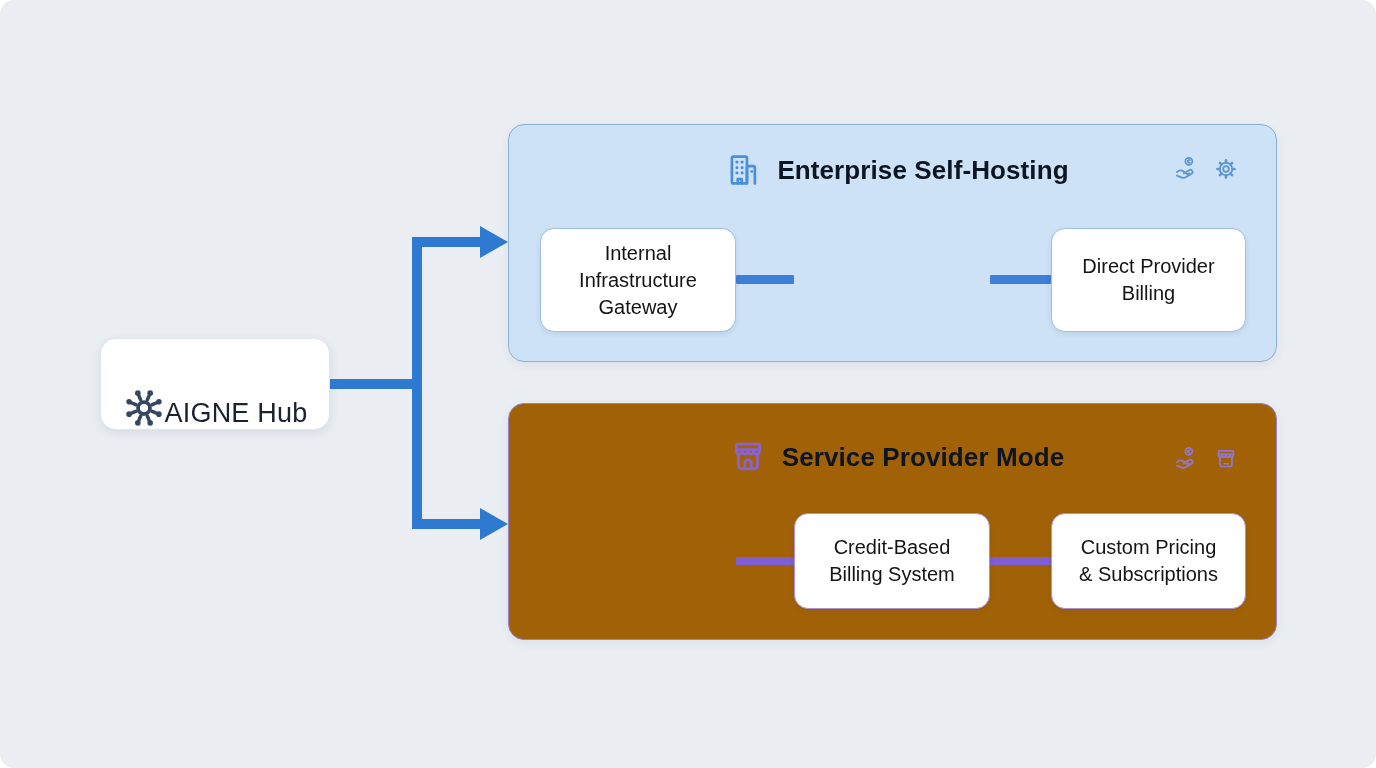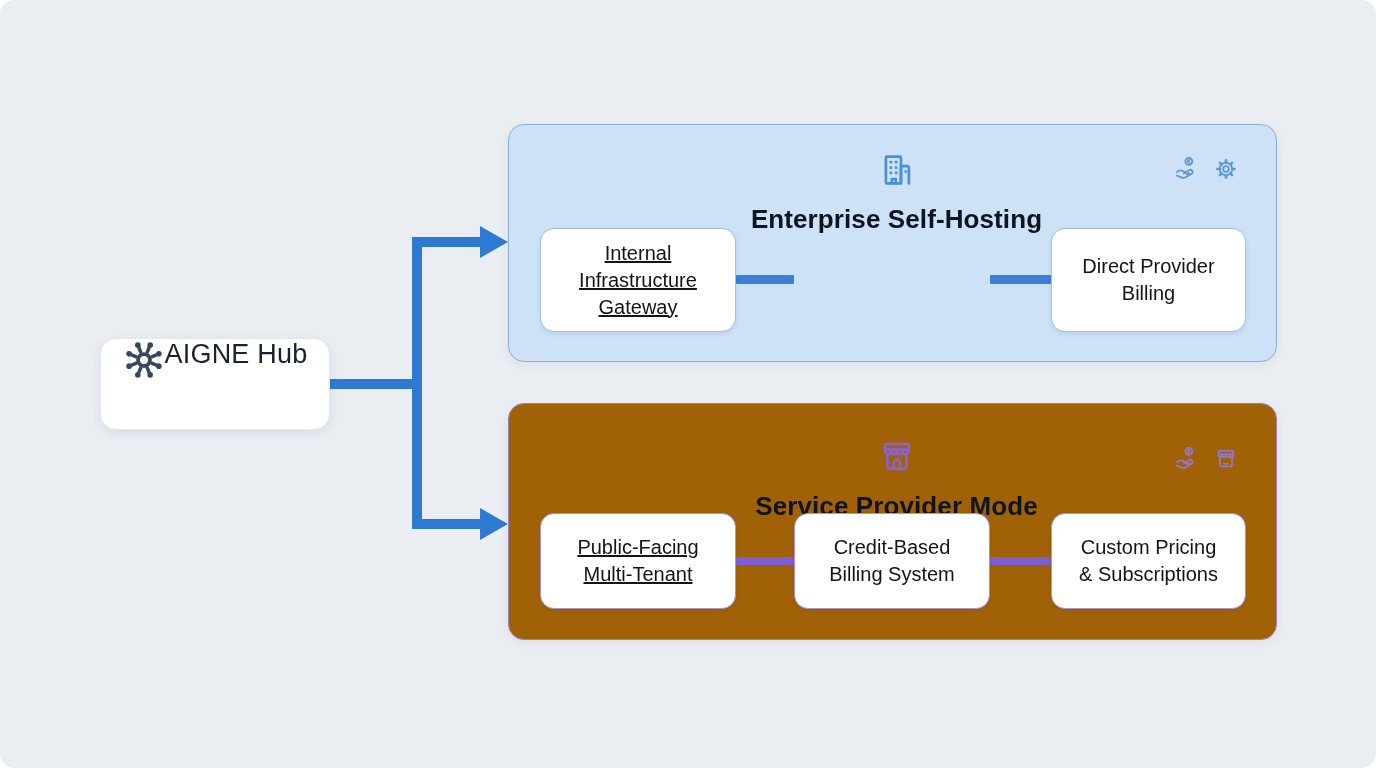--- a/index.html
+++ b/index.html
@@ -10,21 +10,21 @@
     border-radius:14px;
     overflow:hidden;
     font-family:"Liberation Sans", sans-serif;
   }
 
   
   .hub-node{
     position:absolute;left:100px;top:338px;width:230px;height:92px;
     background:#ffffff;border:1px solid #e3e7ec;border-radius:16px;
     box-shadow:0 3px 10px rgba(40,60,90,.10);
-    display:flex;align-items:flex-start;justify-content:center;
+    display:flex;align-items:flex-end;justify-content:center;
     box-sizing:border-box;
   }
   .hub-node .hub-label{
     font-size:27px;font-weight:500;color:#1a2230;letter-spacing:.2px;white-space:nowrap;
   }
   .hub-icon{width:42px;height:42px;display:block;color:#33475f;}
 
   
   .tree-svg{position:absolute;left:330px;top:220px;width:180px;height:325px;}
 
@@ -37,21 +37,21 @@
   .panel-blue{
     top:124px;height:238px;
     background:#cde2f6;border:1.5px solid #8cb0cf;
   }
   .panel-purple{
     top:403px;height:237px;
     background:#a16207;border:1.5px solid #9d7fc4;
   }
   .panel-header{
     position:absolute;left:8px;right:0;
-    display:flex;align-items:center;justify-content:center;gap:15px;flex-direction:column;
+    display:flex;align-items:center;justify-content:center;gap:15px;
   }
   .panel-blue .panel-header{top:26px;}
   .panel-purple .panel-header{top:34px;}
   .panel-title{
     margin:0;font-size:26px;font-weight:600;color:#0d1522;letter-spacing:.1px;white-space:nowrap;
   }
   .title-icon{width:38px;height:38px;display:block;}
   .panel-blue .title-icon{color:#4a90d9;}
   .panel-purple .title-icon{color:#8a63d2;}
 
@@ -69,21 +69,21 @@
     position:absolute;box-sizing:border-box;
     background:#ffffff;border-radius:14px;
     display:flex;align-items:center;justify-content:center;text-align:center;
     font-size:20px;line-height:27px;color:#141414;
     white-space:pre-line;
     box-shadow:0 2px 5px rgba(40,60,90,.10);
     padding:6px 10px;
   }
   .panel-blue  .sub-node{border:1px solid #9fc0e2;top:103px;height:104px;}
   .panel-purple .sub-node{border:1px solid #ad8fd2;top:109px;height:96px;}
-  .sub-node.n0{left:31px;width:196px;text-decoration:underline;}
+  .sub-node.n0{left:31px;width:196px;}
   .sub-node.n1{left:285px;width:196px;}
   .sub-node.n2{left:542px;width:195px;}
 
   .link{position:absolute;border-radius:1px;}
   .panel-blue .link{top:150px;height:9px;background:#3b7fd6;}
   .panel-purple .link{top:153px;height:8px;background:#7e5ed2;}
   .link.l0{left:227px;width:58px;}
   .link.l1{left:481px;width:61px;}
 </style>
 </head>
@@ -203,21 +203,19 @@
         <rect x="4.5" y="3.8" width="15" height="3.6" rx="1.2"></rect>
         <path d="M4.5 7.4 v.9 a1.85 1.85 0 0 0 3.7 0 a1.85 1.85 0 0 0 3.7 0 a1.85 1.85 0 0 0 3.7 0 a1.85 1.85 0 0 0 3.7 0 v-.9"></path>
         <path d="M6 10.6 v6.9 a2 2 0 0 0 2 2 h8 a2 2 0 0 0 2-2 v-6.9"></path>
         <path d="M9.8 16.8 h1.8 M12.6 16.8 h1.8" stroke-width="1.5"></path>
       </svg>
     </div>
 
     <div class="link l0"></div>
     <div class="link l1"></div>
 
-    <div class="sub-node n0">Public-Facing
-Multi-Tenant</div>
     <div class="sub-node n1">Credit-Based
 Billing System</div>
     <div class="sub-node n2">Custom Pricing
 &amp; Subscriptions</div>
   </section>
 
 </div>
 
 </body></html>

